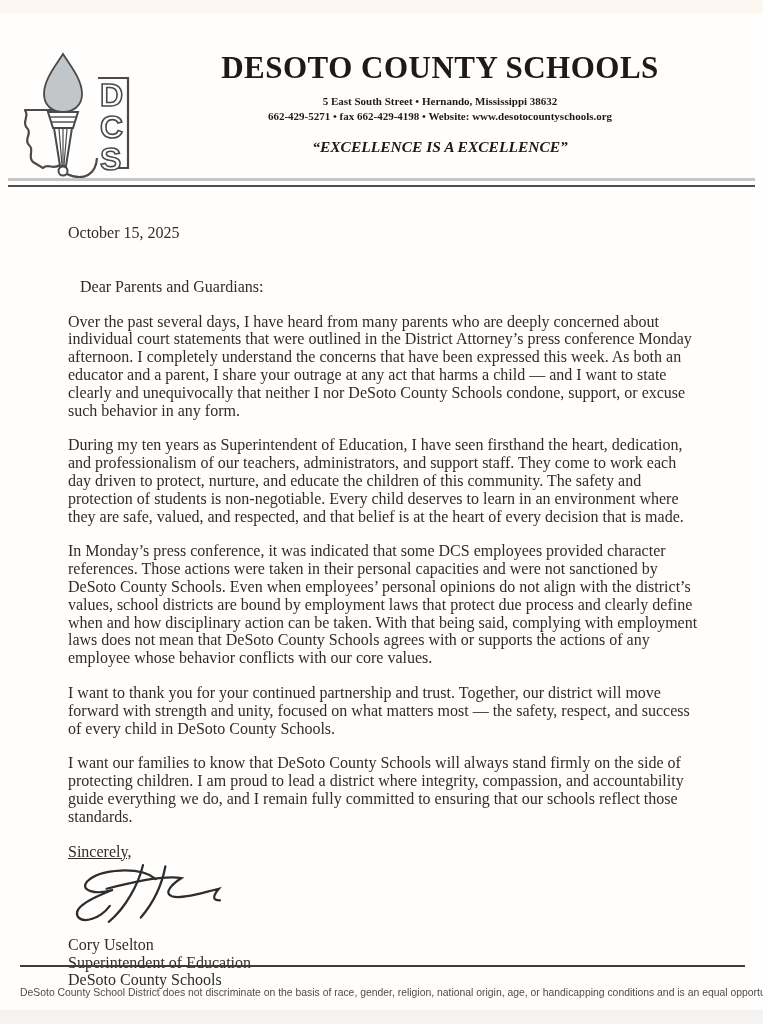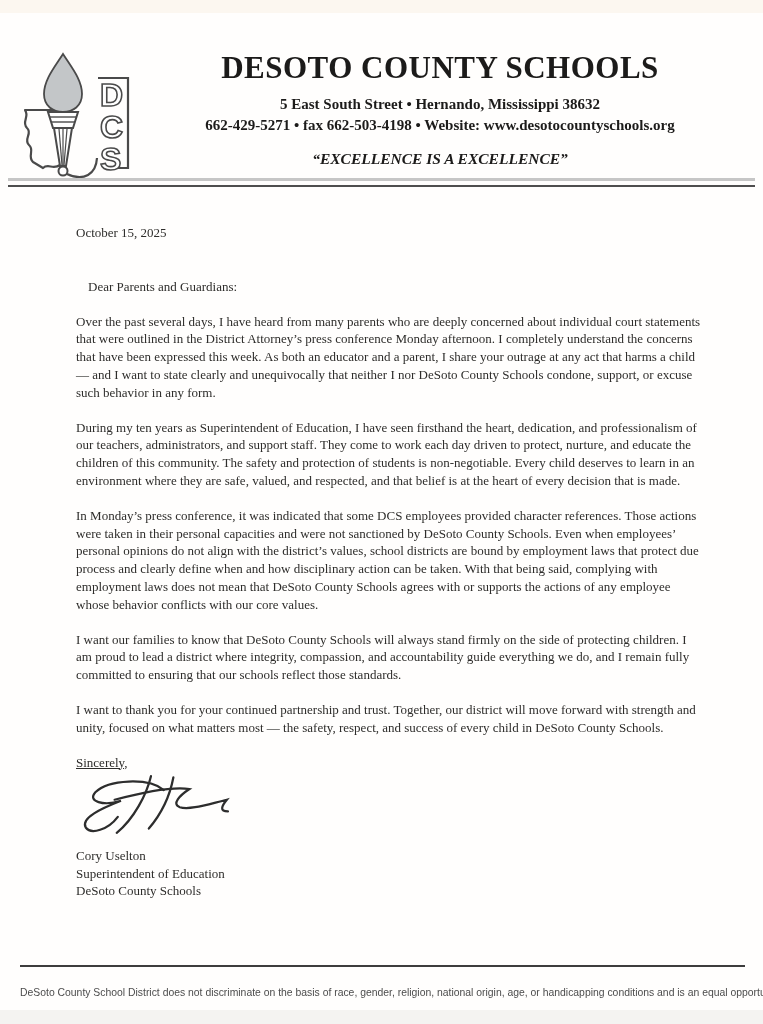--- a/index.html
+++ b/index.html
@@ -27,31 +27,31 @@
   .letterhead { position: absolute; top: 48px; left: 0; right: 0; height: 130px; }
   .logo { position: absolute; left: 12px; top: 2px; width: 122px; height: 142px; }
   .head-text {
     position: absolute; left: 145px; right: 28px; top: 4px;
     text-align: center; color: #1c1b1a;
   }
   .school-name {
     font-size: 31px; font-weight: bold; letter-spacing: 0.5px;
     line-height: 1.05; white-space: nowrap;
   }
-  .addr-block { margin-top: 9px; font-size: 15px; font-weight: bold; line-height: 1.45; }
+  .addr-block { margin-top: 9px; font-size: 11px; font-weight: bold; line-height: 1.45; }
   .motto { margin-top: 13px; font-size: 15.5px; font-weight: bold; font-style: italic; }
 
   .rule-double { position: absolute; top: 178px; left: 8px; right: 8px; }
   .rule-light { height: 3px; background: #c6c6c6; }
   .rule-dark  { height: 2px; background: #4e4e4e; margin-top: 4px; }
 
   
   .letter {
-    position: absolute; top: 224px; left: 76px; right: 60px;
-    font-size: 13px; line-height: 17.8px; text-align: left;
+    position: absolute; top: 224px; left: 68px; right: 60px;
+    font-size: 16px; line-height: 17.8px; text-align: left;
   }
   .date-line { margin: 0 0 36px 0; }
   .salutation { margin: 0 0 17px 12px; }
   .letter p.body-para { margin: 0 0 17px 0; }
   .closing { margin: 12px 0 0 0; text-decoration: underline; }
   .signature { display: block; margin: 2px 0 0 -4px; }
   .signer-block { margin-top: 12px; line-height: 17.5px; }
 
   
   .footer-rule {
@@ -94,40 +94,40 @@
 
       <text x="88" y="56" font-family="Liberation Sans, sans-serif" font-size="32" font-weight="bold" fill="#ffffff" stroke="#4a4a4a" stroke-width="1.6">D</text>
       <text x="88" y="88" font-family="Liberation Sans, sans-serif" font-size="32" font-weight="bold" fill="#ffffff" stroke="#4a4a4a" stroke-width="1.6">C</text>
       <text x="88" y="120" font-family="Liberation Sans, sans-serif" font-size="32" font-weight="bold" fill="#ffffff" stroke="#4a4a4a" stroke-width="1.6">S</text>
     </svg>
 
     <div class="head-text">
       <div class="school-name">DESOTO COUNTY SCHOOLS</div>
       <div class="addr-block">
         <div>5 East South Street • Hernando, Mississippi 38632</div>
-        <div>662-429-5271 • fax 662-503-4198 • Website: www.desotocountyschools.org</div>
+        <div>662-429-5271 • fax 662-429-4198 • Website: www.desotocountyschools.org</div>
       </div>
       <div class="motto">“EXCELLENCE IS A EXCELLENCE”</div>
     </div>
   </div>
 
   <div class="rule-double">
     <div class="rule-light"></div>
     <div class="rule-dark"></div>
   </div>
 
   <div class="letter">
     <p class="date-line">October 15, 2025</p>
     <p class="salutation">Dear Parents and Guardians:</p>
 
     <p class="body-para">Over the past several days, I have heard from many parents who are deeply concerned about individual court statements that were outlined in the District Attorney’s press conference Monday afternoon. I completely understand the concerns that have been expressed this week. As both an educator and a parent, I share your outrage at any act that harms a child — and I want to state clearly and unequivocally that neither I nor DeSoto County Schools condone, support, or excuse such behavior in any form.</p>
     <p class="body-para">During my ten years as Superintendent of Education, I have seen firsthand the heart, dedication, and professionalism of our teachers, administrators, and support staff. They come to work each day driven to protect, nurture, and educate the children of this community. The safety and protection of students is non-negotiable. Every child deserves to learn in an environment where they are safe, valued, and respected, and that belief is at the heart of every decision that is made.</p>
     <p class="body-para">In Monday’s press conference, it was indicated that some DCS employees provided character references. Those actions were taken in their personal capacities and were not sanctioned by DeSoto County Schools. Even when employees’ personal opinions do not align with the district’s values, school districts are bound by employment laws that protect due process and clearly define when and how disciplinary action can be taken. With that being said, complying with employment laws does not mean that DeSoto County Schools agrees with or supports the actions of any employee whose behavior conflicts with our core values.</p>
+    <p class="body-para">I want to thank you for your continued partnership and trust.  Together, our district will move forward with strength and unity, focused on what matters most — the safety, respect, and success of every child in DeSoto County Schools.</p>
     <p class="body-para">I want our families to know that DeSoto County Schools will always stand firmly on the side of protecting children.  I am proud to lead a district where integrity, compassion, and accountability guide everything we do, and I remain fully committed to ensuring that our schools reflect those standards.</p>
-    <p class="body-para">I want to thank you for your continued partnership and trust.  Together, our district will move forward with strength and unity, focused on what matters most — the safety, respect, and success of every child in DeSoto County Schools.</p>
 
     <p class="closing">Sincerely,</p>
 
     <svg class="signature" width="175" height="62" viewBox="0 0 160 58" xmlns="http://www.w3.org/2000/svg">
       <g fill="none" stroke="#2d2d2d" stroke-width="2.1" stroke-linecap="round">
         <path d="M84,16 C70,4 32,6 20,18 C12,27 28,31 44,26 C26,33 6,42 11,51 C16,58 32,53 41,41"></path>
         <path d="M72,3 C68,20 56,43 40,56"></path>
         <path d="M93,4 C90,20 82,38 70,52"></path>
         <path d="M38,25 C76,15 96,13 108,15 C99,21 91,29 99,32 C108,35 126,29 143,25 C138,31 136,36 144,36"></path>
       </g>

